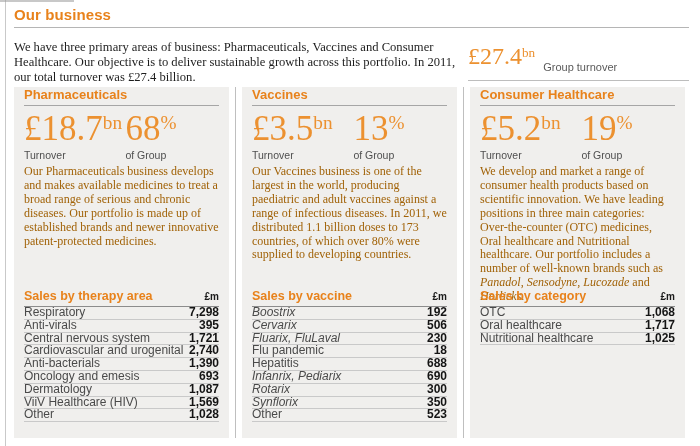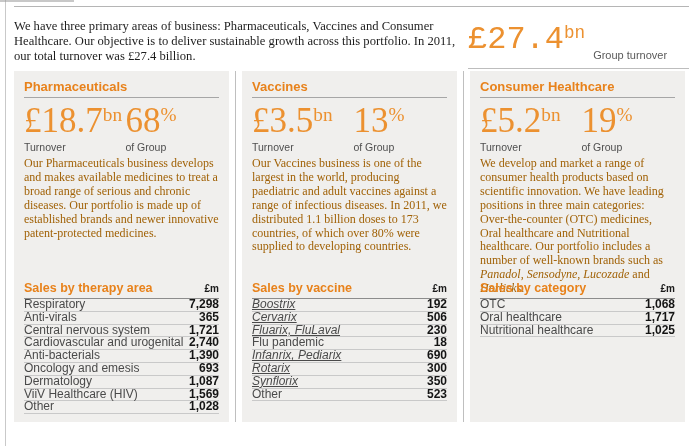--- a/index.html
+++ b/index.html
@@ -32,32 +32,32 @@
   .intro{
     width:450px;margin:0;
     font-family:"Liberation Serif",serif;
     font-size:12.6px;line-height:15px;color:#1d1d1d;
   }
   .group-turnover{
     width:221px;display:flex;align-items:flex-end;gap:8px;
     border-bottom:1px solid #bdbdbd;padding-bottom:4px;
   }
   .gt-num{
-    font-family:Liberation Mono, monospace;
-    font-size:32px;line-height:42px;color:var(--fig);white-space:nowrap;
+    font-family:Liberation Serif, serif;
+    font-size:24px;line-height:32px;color:var(--fig);white-space:nowrap;
   }
   .gt-num sup,.fignum sup{
     font-size:0.55em;position:relative;top:-0.55em;vertical-align:baseline;
   }
   .gt-label{font-size:11px;color:#5a5a5a;margin-bottom:3px;white-space:nowrap;}
 
   .columns{display:flex;align-items:stretch;}
   .panel{
     width:215px;height:351px;background:var(--panel);
-    padding:8px 10px 0 10px;overflow:hidden;
+    padding:0 10px 0 10px;overflow:hidden;
   }
   .vdivider{width:1px;background:#bfbfbf;margin:0 6px;}
 
   .panel-title{
     margin:0 0 3px 0;font-size:13px;font-weight:bold;color:var(--accent);
   }
   .panel-rule{height:1px;background:#a6a6a6;margin-bottom:8px;}
 
   .figures{display:flex;margin-bottom:4px;}
   .figure{width:52%;}
@@ -79,31 +79,32 @@
   .ttitle{font-size:12.5px;font-weight:bold;color:var(--accent);}
   .tunit{font-size:10px;font-weight:bold;color:#1a1a1a;}
   .thead-rule{height:1px;background:#8c8c8c;margin-top:2px;}
 
   .trow{
     display:flex;justify-content:space-between;align-items:baseline;
     padding:1px 0;border-bottom:1px solid #c9c9c9;
     font-size:12px;line-height:9.8px;text-align:right;
   }
   .tlabel{color:#4a4a4a;}
-  .tlabel.italic{font-style:italic;text-decoration:underline;}
+  .tlabel.italic{font-style:italic;}
   .tvalue{font-weight:bold;color:#141414;}
 </style>
 </head>
 <body>
 
 <div class="page">
   <div class="left-rule"></div>
   <div class="top-notch"></div>
 
   <div class="content">
+    <h1 class="page-title">Our business</h1>
     <div class="title-rule"></div>
 
     <div class="intro-row">
       <p class="intro">We have three primary areas of business: Pharmaceuticals, Vaccines and Consumer Healthcare. Our objective is to deliver sustainable growth across this portfolio. In 2011, our total turnover was £27.4 billion.</p>
       <div class="group-turnover">
         <span class="gt-num"><span>£27.4</span><sup>bn</sup></span>
         <span class="gt-label">Group turnover</span>
       </div>
     </div>
 
@@ -131,21 +132,21 @@
           <div class="thead-rule"></div>
           <div class="trows">
 
               <div class="trow">
                 <span class="tlabel">Respiratory</span>
                 <span class="tvalue">7,298</span>
               </div>
 
               <div class="trow">
                 <span class="tlabel">Anti-virals</span>
-                <span class="tvalue">365</span>
+                <span class="tvalue">395</span>
               </div>
 
               <div class="trow">
                 <span class="tlabel">Central nervous system</span>
                 <span class="tvalue">1,721</span>
               </div>
 
               <div class="trow">
                 <span class="tlabel">Cardiovascular and urogenital</span>
                 <span class="tvalue">2,740</span>
@@ -217,20 +218,24 @@
               <div class="trow">
                 <span class="tlabel italic">Fluarix, FluLaval</span>
                 <span class="tvalue">230</span>
               </div>
 
               <div class="trow">
                 <span class="tlabel">Flu pandemic</span>
                 <span class="tvalue">18</span>
               </div>
 
+              <div class="trow">
+                <span class="tlabel">Hepatitis</span>
+                <span class="tvalue">688</span>
+              </div>
 
               <div class="trow">
                 <span class="tlabel italic">Infanrix, Pediarix</span>
                 <span class="tvalue">690</span>
               </div>
 
               <div class="trow">
                 <span class="tlabel italic">Rotarix</span>
                 <span class="tvalue">300</span>
               </div>

